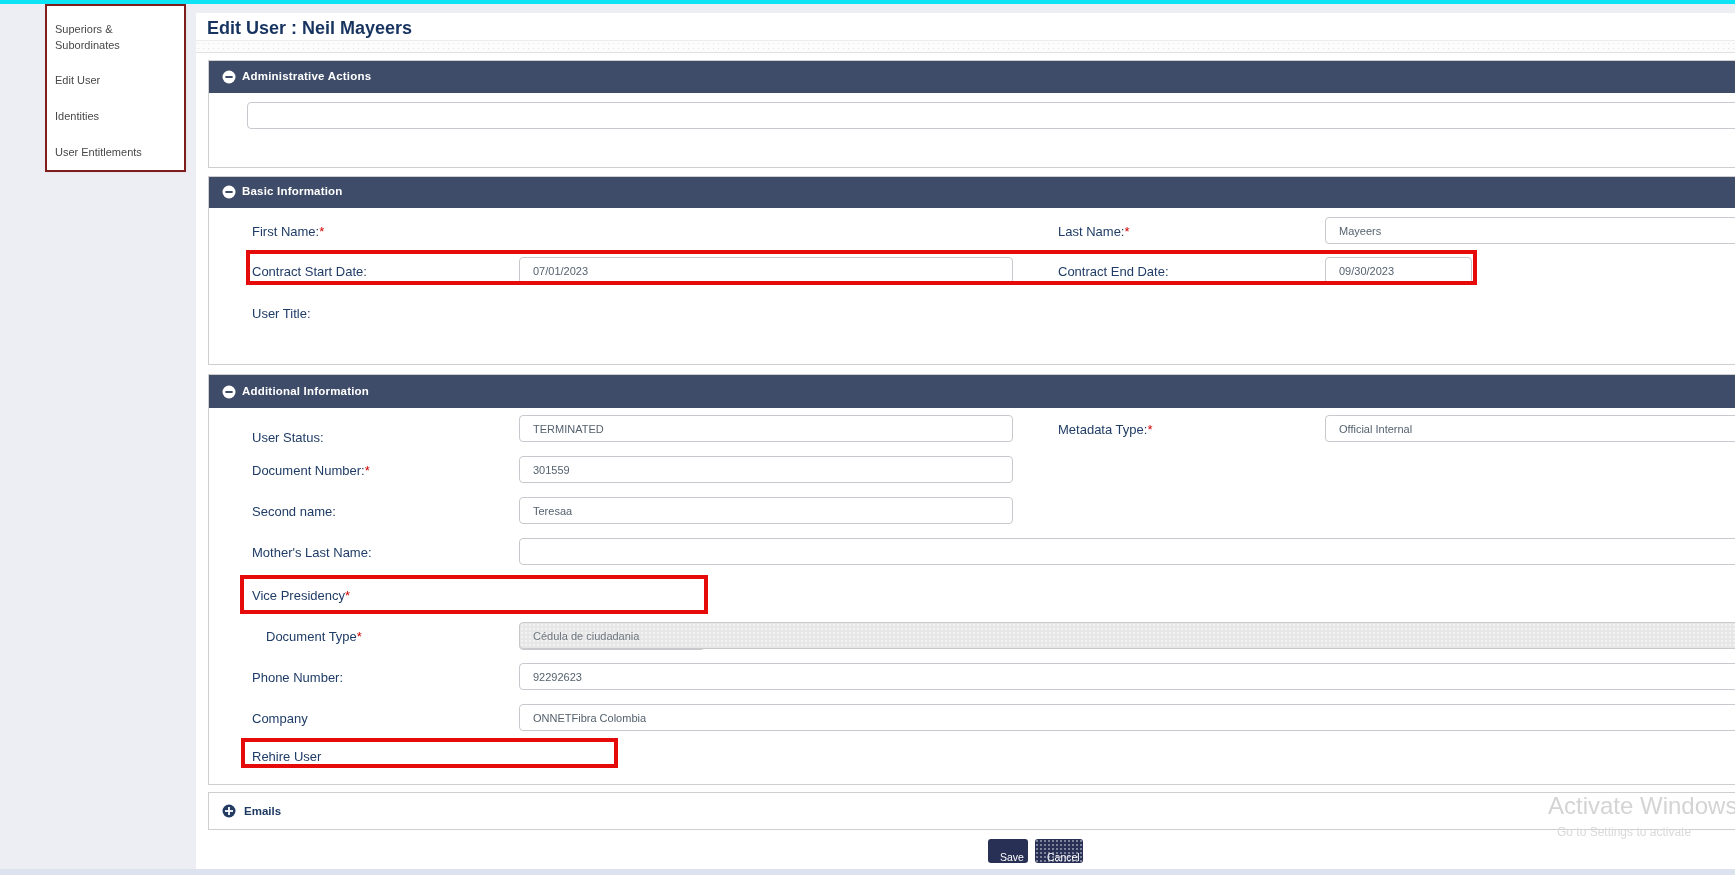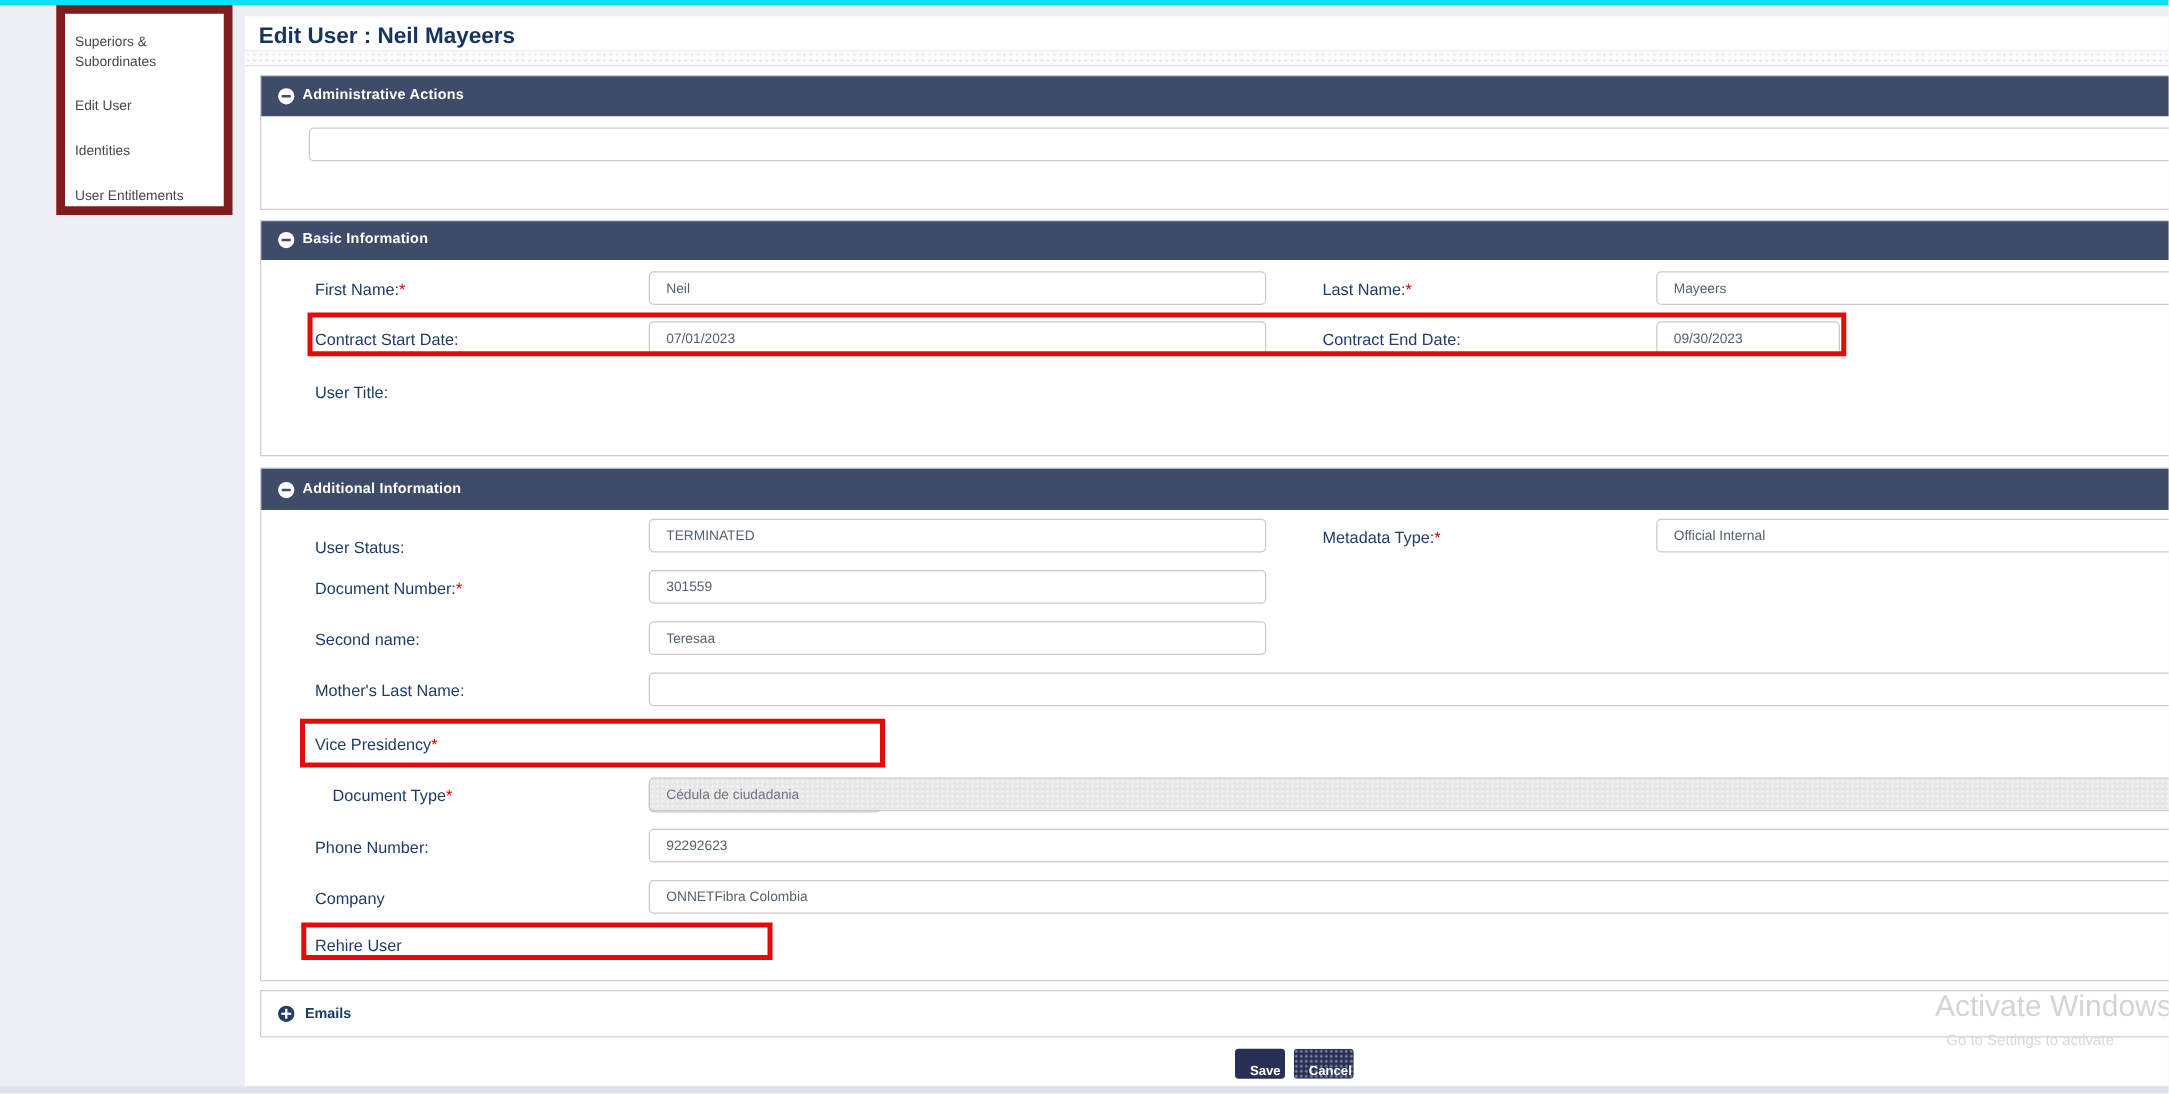--- a/index.html
+++ b/index.html
@@ -7,21 +7,21 @@
     position:relative;width:1735px;height:875px;overflow:hidden;
     background:#eceef4;
     font-family:"Liberation Sans","DejaVu Sans",sans-serif;
     -webkit-font-smoothing:antialiased;
   }
   .topbar{position:absolute;left:0;top:0;width:1735px;height:4px;background:#0ce4f6;}
   .bottom-strip{position:absolute;left:0;top:869px;width:1735px;height:6px;background:#dce3ef;}
 
   
   .sidebar{position:absolute;left:45px;top:4px;width:141px;height:168px;background:#fff;
-    border:7px solid #7f1d1d;box-sizing:border-box;box-shadow:1px 1px 2px rgba(0,0,0,0.04);}
+    border:2px solid #7f1d1d;box-sizing:border-box;box-shadow:1px 1px 2px rgba(0,0,0,0.04);}
   .side-item{position:absolute;left:8px;width:120px;font-size:11px;line-height:16px;color:#474747;cursor:pointer;}
 
   
   .main{position:absolute;left:196px;top:13px;width:1539px;height:856px;background:#fff;}
   .page-title{position:absolute;left:207px;top:18px;font-size:18px;font-weight:bold;color:#17335f;}
   .title-dotted{position:absolute;left:196px;top:40px;width:1539px;height:13px;background-color:#fcfcfc;
     background-image:radial-gradient(#e2e2e2 0.8px,transparent 1px);background-size:5px 5px;
     border-top:1px solid #ececec;border-bottom:1px solid #e2e2e2;box-sizing:border-box;}
 
   .panel{position:absolute;background:#fff;border:1px solid #cfcfcf;box-sizing:border-box;}
@@ -44,21 +44,21 @@
     box-sizing:border-box;cursor:pointer;}
   .select .sel-val{position:absolute;left:14px;top:7px;font-size:11px;color:#55626f;}
   .select .chev{position:absolute;right:13px;top:10px;}
 
   .emails-bar{position:absolute;left:208px;top:792px;width:1530px;height:38px;background:#fff;
     border:1px solid #cfcfcf;box-sizing:border-box;cursor:pointer;}
   .emails-bar .ptitle{position:absolute;left:35px;top:12px;font-size:11.5px;font-weight:bold;color:#1d3a63;}
   .emails-bar .picon{position:absolute;left:13px;top:11px;width:14px;height:14px;}
 
   .btn{position:absolute;height:24px;background:#293056;color:#fff;border:none;border-radius:3px;
-    font-size:10.5px;font-weight:bold;font-family:inherit;cursor:pointer;padding:12px;}
+    font-size:10.5px;font-weight:normal;font-family:inherit;cursor:pointer;padding:12px;}
   .btn.dotted{background-image:radial-gradient(rgba(255,255,255,0.4) 0.9px,transparent 1.2px);background-size:4px 4px;}
 
   .wm1{position:absolute;left:1548px;top:792px;font-size:24px;color:#d4d4d4;white-space:nowrap;}
   .wm2{position:absolute;left:1557px;top:825px;font-size:12px;color:#d9d9d9;white-space:nowrap;}
 </style>
 </head>
 <body>
 
 <div class="page">
   <div class="topbar"></div>
@@ -93,21 +93,20 @@
         <svg width="14" height="14" viewBox="0 0 14 14">
             <circle cx="7" cy="7" r="6.5" fill="#ffffff"></circle>
             <rect x="3.4" y="6" width="7.2" height="2" fill="#3e4c69"></rect>
           </svg>
       </span>
       <span class="ptitle" style="top:8px;">Basic Information</span>
     </div>
   </div>
 
   <div class="lbl" style="left:252px;top:224px;"><span>First Name:</span><span class="req">*</span></div>
-  <input class="fld" style="left: 519px; top: 217px; width: 494px;" value="Neil">
   <div class="lbl" style="left:1058px;top:224px;"><span>Last Name:</span><span class="req">*</span></div>
   <input class="fld" style="left: 1325px; top: 217px; width: 414px;" value="Mayeers">
 
   <div class="lbl" style="left:252px;top:264px;"><span>Contract Start Date:</span><span class="req"></span></div>
   <input class="fld" style="left: 519px; top: 257px; width: 494px;" value="07/01/2023">
   <div class="lbl" style="left:1058px;top:264px;"><span>Contract End Date:</span><span class="req"></span></div>
   <input class="fld" style="left: 1325px; top: 257px; width: 147px;" value="09/30/2023">
   <div class="redbox" style="left:246px;top:250px;width:1231px;height:35px;"></div>
 
   <div class="lbl" style="left:252px;top:306px;"><span>User Title:</span><span class="req"></span></div>

